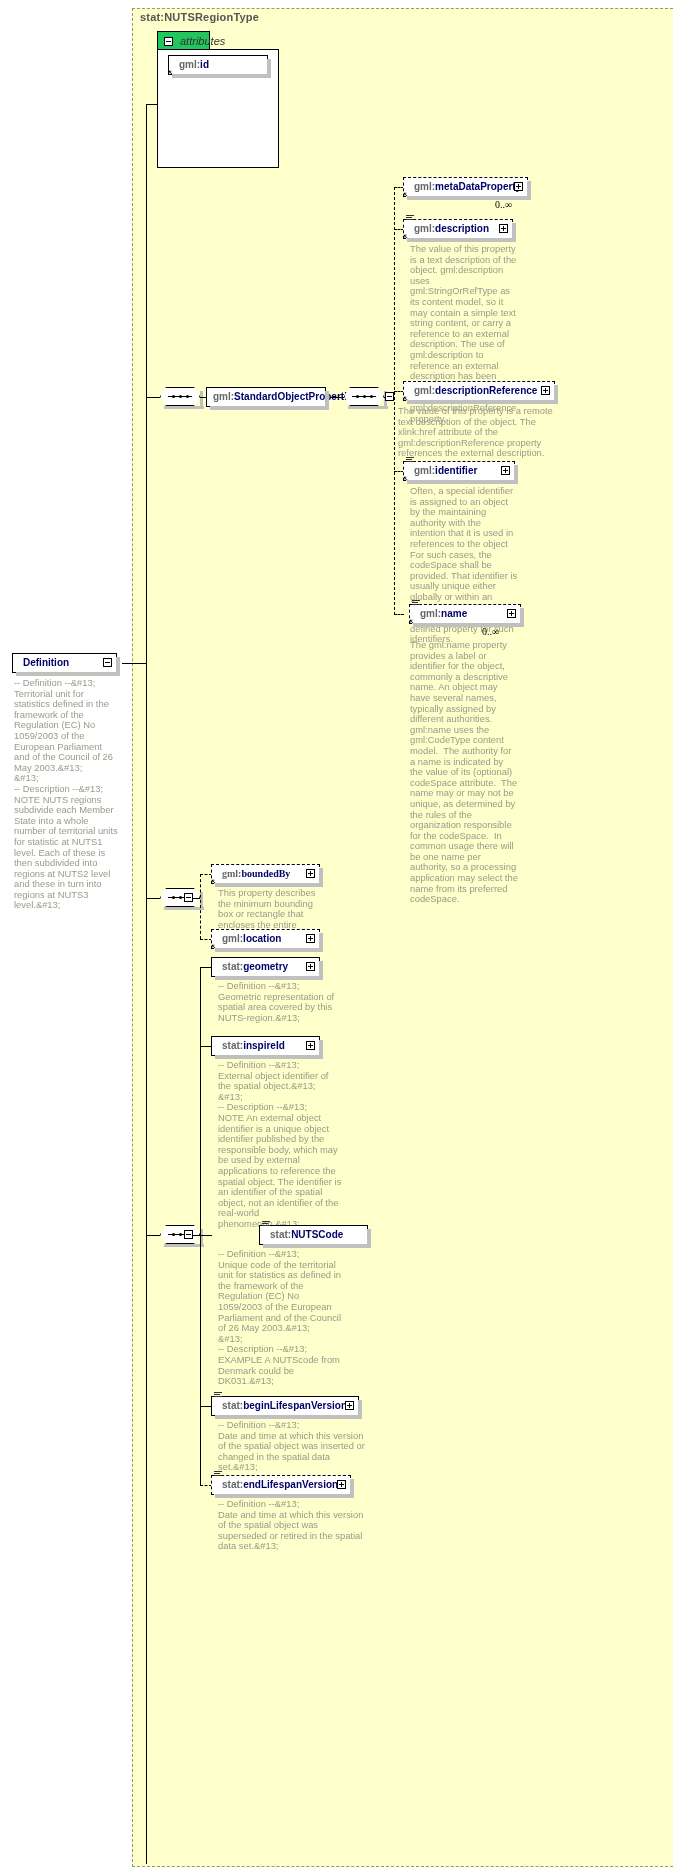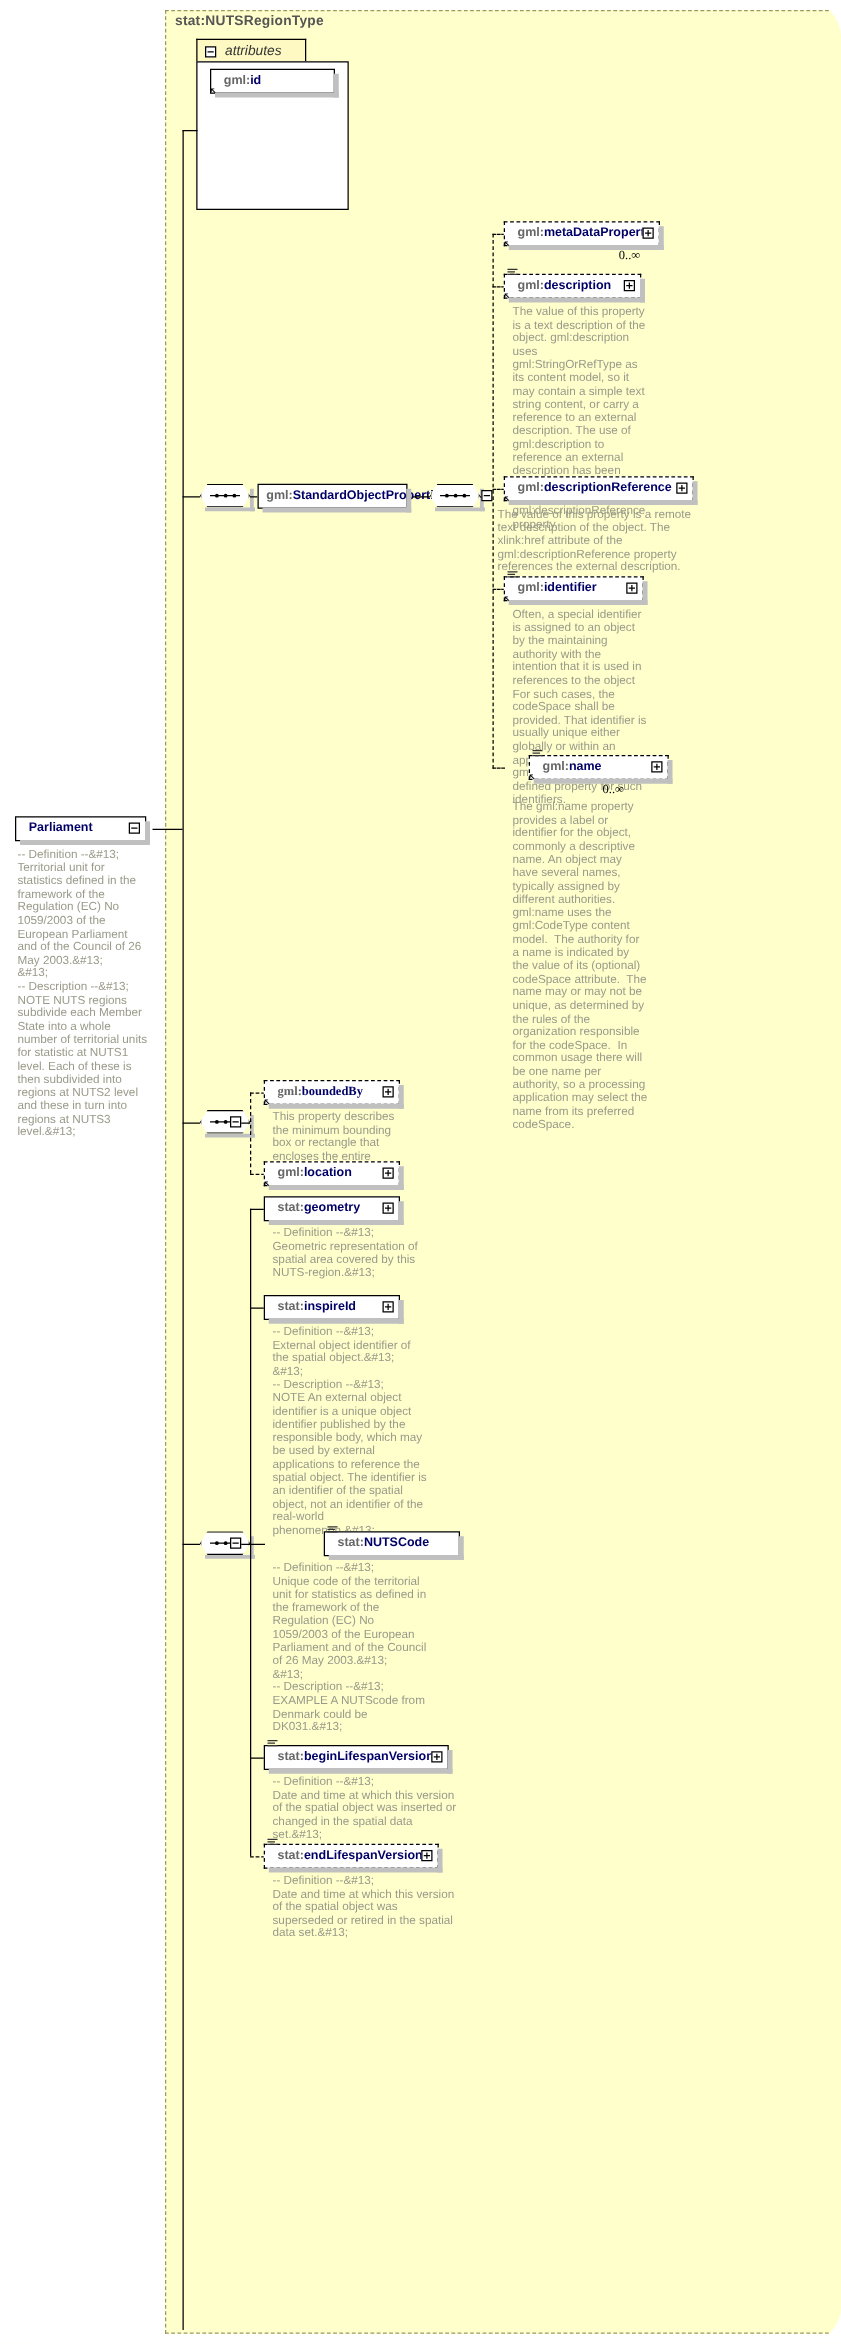--- a/index.html
+++ b/index.html
@@ -7,21 +7,20 @@
     margin: 0; padding: 0;
     background: #ffffff;
     font-family: "Liberation Sans", sans-serif;
   }
   #canvas {
     position: relative;
     width: 673px;
     height: 1875px;
     background: #ffffff;
     overflow: hidden;
-    border-radius: 30px;
   }
   
   .type-box {
     position: absolute;
     left: 132px; top: 8px;
     width: 541px; height: 1859px;
     background: #ffffcc;
     border: 1px dashed #999966;
     border-right: none;
   }
@@ -30,22 +29,22 @@
     left: 140px; top: 11px;
     font-size: 11px;
     font-weight: bold;
     color: #555555;
     letter-spacing: .2px;
   }
   
   .attr-tab {
     position: absolute;
     left: 157px; top: 31px;
-    width: 88px; height: 19px;
-    background: #fef9c3;
+    width: 53px; height: 19px;
+    background: #22c55e;
     border: 1px solid #000000;
     border-bottom: none;
   }
   .attr-tab .lbl {
     position: absolute; left: 22px; top: 3px;
     font-size: 11px; font-style: italic; color: #333;
   }
   .minus-sq, .plus-sq {
     position: absolute;
     width: 9px; height: 9px;
@@ -193,21 +192,21 @@
   <div class="attr-panel"></div>
 
   <div class="ebox solid" style="left:168px; top:55px; width:100px;">
     <span class="refarrow"></span>
     <span class="name"><span class="ns">gml:</span>id</span>
     <span class="shadow"></span>
     <span class="rshadow"></span>
   </div>
 
   <div class="ebox solid" style="left:12px; top:653px; width:105px;">
-    <span class="name">Parliament</span>
+    <span class="name">Definition</span>
     <span class="minus-sq pm"></span>
     <span class="shadow"></span>
     <span class="rshadow"></span>
   </div>
   <div class="doc" style="left:14px; top:678px; width:106px;">-- Definition --&amp;#13;
 Territorial unit for statistics defined in the framework of the Regulation (EC) No 1059/2003 of the European Parliament and of the Council of 26 May 2003.&amp;#13;
 &amp;#13;
 -- Description --&amp;#13;
 NOTE NUTS regions subdivide each Member State into a whole number of territorial units for statistic at NUTS1 level. Each of these is then subdivided into regions at NUTS2 level and these in turn into regions at NUTS3 level.&amp;#13;</div>
 
@@ -295,21 +294,21 @@
       </span>
     <span class="refarrow"></span>
     <span class="name"><span class="ns">gml:</span>identifier</span>
     <span class="plus-sq pm"></span>
     <span class="shadow"></span>
     <span class="rshadow"></span>
   </div>
   <div class="doc" style="left:410px; top:486px; width:108px;">Often, a special identifier is assigned to an object by the maintaining authority with the intention that it is used in references to the object For such cases, the codeSpace shall be provided. That identifier is usually unique either globally or within an application domain. gml:identifier is a pre-defined property for such identifiers.</div>
 
   <div class="dln h" style="left:394px; top:614px; width:10px;"></div>
-  <div class="ebox dashed" style="left:423px; top:604px; width:112px;">
+  <div class="ebox dashed" style="left:409px; top:604px; width:112px;">
     <span class="linesglyph">
         <i></i>
         <i></i>
         <i></i>
       </span>
     <span class="refarrow"></span>
     <span class="name"><span class="ns">gml:</span>name</span>
     <span class="plus-sq pm"></span>
     <span class="shadow"></span>
     <span class="rshadow"></span>

